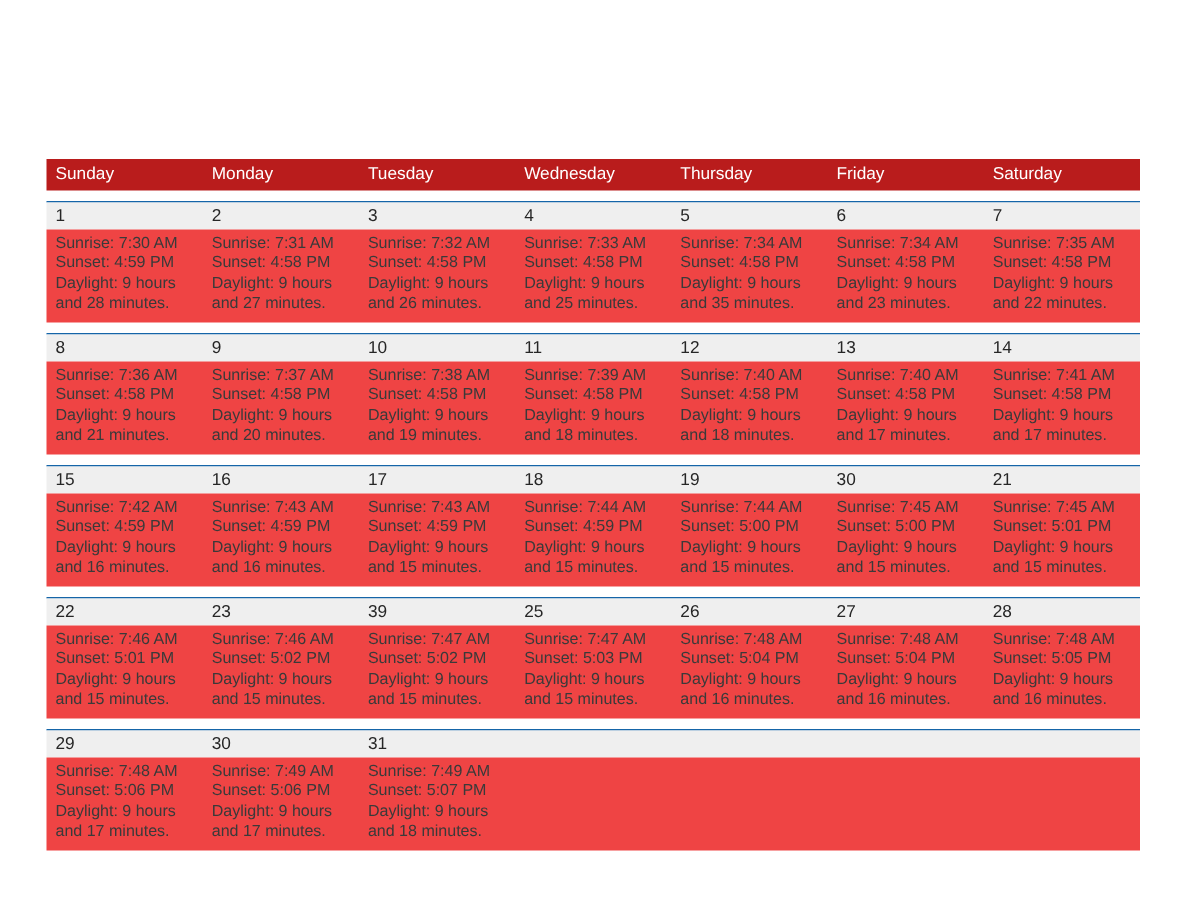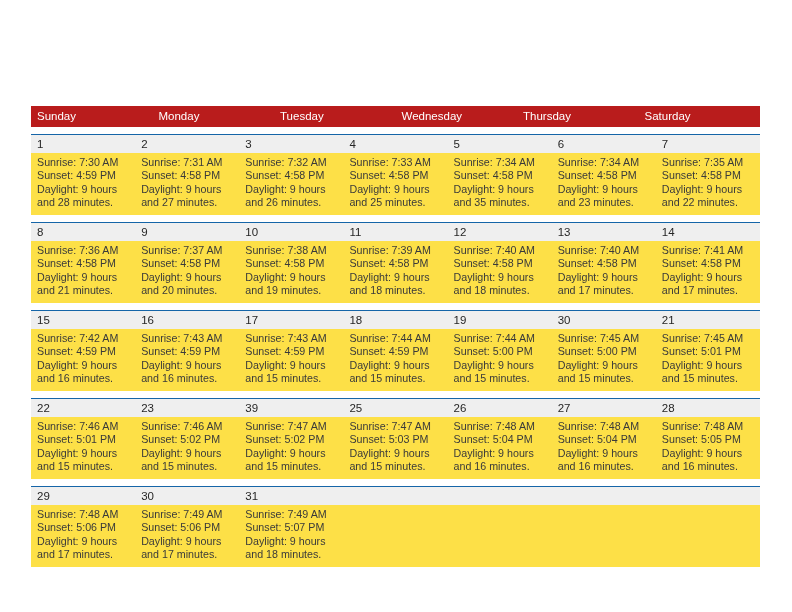--- a/index.html
+++ b/index.html
@@ -126,21 +126,21 @@
     font-size: 11.5px;
     color: #262626;
     line-height: 18px;
     padding-left: 6px;
     box-sizing: border-box;
     font-family: "Liberation Sans", sans-serif;
   }
   .week-body {
     display: flex;
     width: 729px;
-    background: #fde047;
+    background: #ef4444;
     min-height: 62px;
   }
   .daycell {
     flex: 1 1 0;
     padding: 3px 6px 0 6px;
     box-sizing: border-box;
   }
   .dayline {
     font-size: 10.7px;
     color: #3a3a3a;
@@ -156,20 +156,21 @@
 
 
   <div class="calendar">
 
     <div class="weekday-row">
       <div class="weekday">Sunday</div>
       <div class="weekday">Monday</div>
       <div class="weekday">Tuesday</div>
       <div class="weekday">Wednesday</div>
       <div class="weekday">Thursday</div>
+      <div class="weekday">Friday</div>
       <div class="weekday">Saturday</div>
     </div>
 
     <div class="week">
       <div class="week-numbers">
         <div class="daynum">1</div>
         <div class="daynum">2</div>
         <div class="daynum">3</div>
         <div class="daynum">4</div>
         <div class="daynum">5</div>

